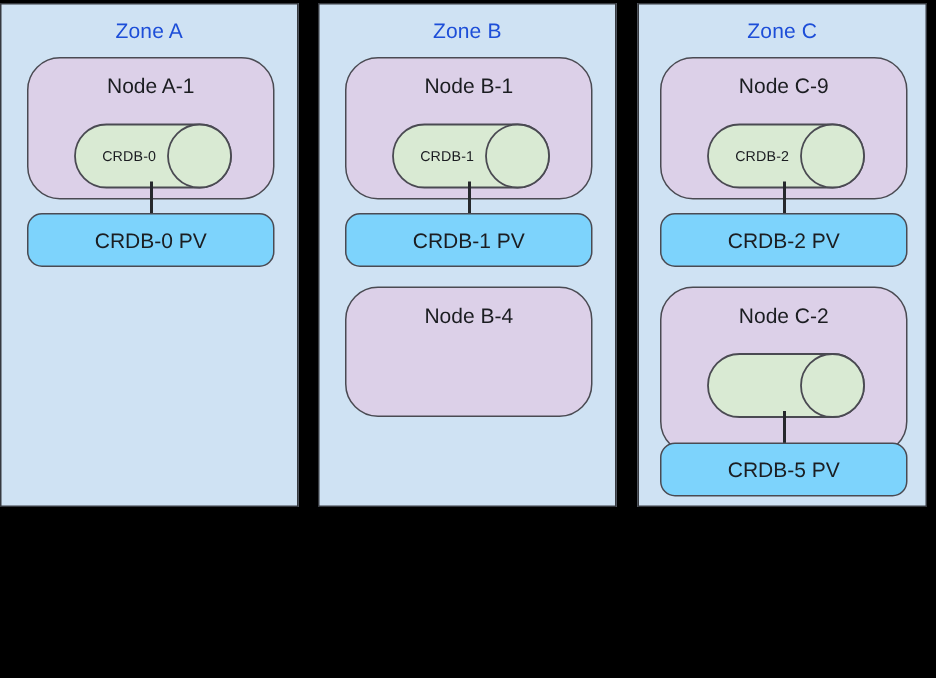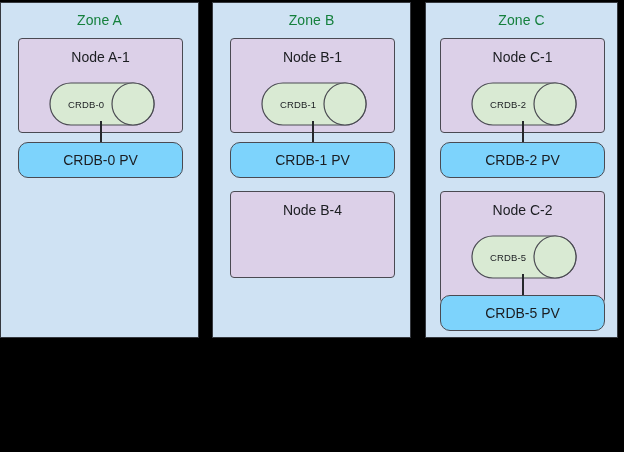--- a/index.html
+++ b/index.html
@@ -30,30 +30,30 @@
     border: 1.6px solid #36393f;
     box-sizing: border-box;
   }
   .zone-title {
     position: absolute;
     left: 0;
     right: 0;
     top: 9px;
     text-align: center;
     font-size: 14px;
-    color: #15803d;
+    color: #1d4ed8;
     letter-spacing: .1px;
   }
 
   
   .node {
     position: absolute;
     background: #dcd0e8;
     border: 1.2px solid #4a4a52;
-    border-radius: 4px;
+    border-radius: 22px;
     box-sizing: border-box;
     padding-left: 43px;
   }
   .node-title {
     position: absolute;
     left: 0;
     right: 0;
     top: 10px;
     text-align: center;
     font-size: 14px;
@@ -159,21 +159,21 @@
 
     <div class="node" style="left:17px; top:188px; width:165px; height:87px;">
       <div class="node-title">Node B-4</div>
     </div>
   </div>
 
   <div class="zone" style="left:425px; width:193px;">
     <div class="zone-title">Zone C</div>
 
     <div class="node" style="left:14px; top:35px; width:165px; height:95px;">
-      <div class="node-title">Node C-1</div>
+      <div class="node-title">Node C-9</div>
 
       <div class="cylinder" style="left:30px; top:43px; width:106px; height:44px;">
         <svg viewBox="0 0 106 44" preserveAspectRatio="none">
           <path d="M22,1 L84,1 A21,21 0 0 1 84,43 L22,43 A21,21 0 0 1 22,1 Z" fill="#d9ead3" stroke="#4a4a52" stroke-width="1.2"></path>
           <ellipse cx="84" cy="22" rx="21" ry="21" fill="#d9ead3" stroke="#4a4a52" stroke-width="1.2"></ellipse>
         </svg>
         <div class="cyl-label">CRDB-2</div>
       </div>
     </div>
 
@@ -184,21 +184,20 @@
     </div>
 
     <div class="node" style="left:14px; top:188px; width:165px; height:112px;">
       <div class="node-title">Node C-2</div>
 
       <div class="cylinder" style="left:30px; top:43px; width:106px; height:44px;">
         <svg viewBox="0 0 106 44" preserveAspectRatio="none">
           <path d="M22,1 L84,1 A21,21 0 0 1 84,43 L22,43 A21,21 0 0 1 22,1 Z" fill="#d9ead3" stroke="#4a4a52" stroke-width="1.2"></path>
           <ellipse cx="84" cy="22" rx="21" ry="21" fill="#d9ead3" stroke="#4a4a52" stroke-width="1.2"></ellipse>
         </svg>
-        <div class="cyl-label">CRDB-5</div>
       </div>
     </div>
 
     <div class="connector" style="left:96px; top:271px; height:22px;"></div>
 
     <div class="pv" style="left:14px; top:292px; width:165px; height:36px;">
       <span class="pv-label">CRDB-5 PV</span>
     </div>
   </div>
 

